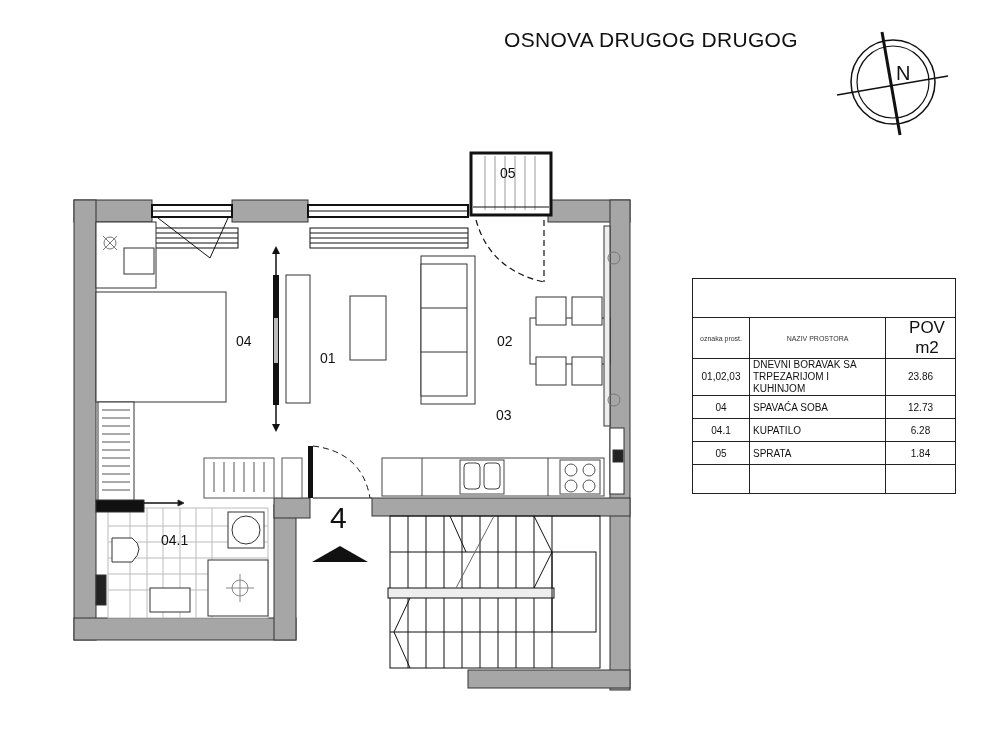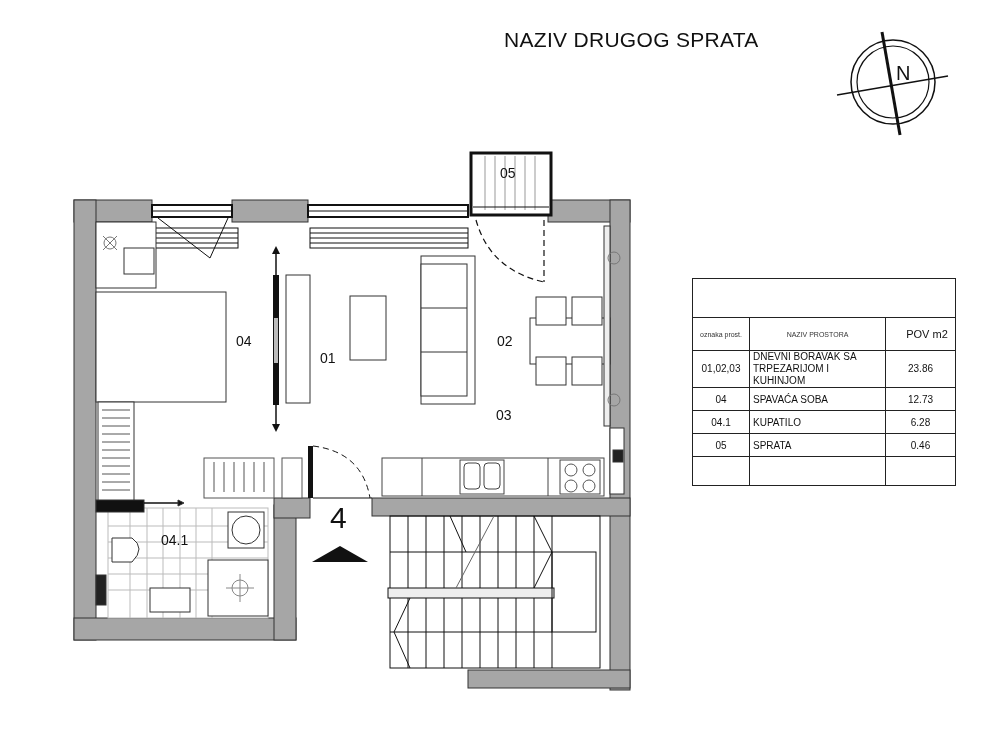--- a/index.html
+++ b/index.html
@@ -5,31 +5,31 @@
   html,body{margin:0;padding:0;background:#fff;}
   body{width:1000px;height:750px;position:relative;overflow:hidden;font-family:"Liberation Sans",sans-serif;color:#111;}
   .title{position:absolute;left:504px;top:28px;font-size:21px;letter-spacing:0.3px;color:#111;}
   svg.plan{position:absolute;left:0;top:0;}
   .tbl{position:absolute;left:692px;top:278px;width:264px;border-collapse:collapse;font-size:10px;}
   .tbl td{border:1px solid #222;padding:0 3px;height:22px;vertical-align:middle;}
   .tbl .c1{width:50px;text-align:center;margin-left:40px;}
   .tbl .c3{width:50px;text-align:center;}
   .tbl .hdr td{height:32px;}
   .tbl .small{font-size:7px;color:#333;}
-  .tbl .pov{font-size:11px;padding-left:16px;}
+  .tbl .pov{font-size:17px;padding-left:16px;}
   .tbl .grey{color:#888;font-size:9px;}
   .tbl .tall td{height:28px;line-height:12px;}
   .tbl .empty td{height:38px;}
   .tbl .blank td{height:28px;}
   .lbl{position:absolute;font-size:14px;color:#111;}
 </style>
 </head>
 <body>
 
-<div class="title">NAZIV DRUGOG SPRATA</div>
+<div class="title">OSNOVA DRUGOG DRUGOG</div>
 
 <svg class="plan" width="1000" height="750" viewBox="0 0 1000 750">
 
   <g stroke="#111" fill="none">
     <circle cx="893" cy="82" r="42" stroke-width="1.5"></circle>
     <circle cx="893" cy="82" r="36" stroke-width="1.2"></circle>
     <line x1="882" y1="32" x2="900" y2="135" stroke-width="3"></line>
     <line x1="837" y1="95" x2="948" y2="76" stroke-width="1.3"></line>
     <text x="896" y="80" font-size="20" fill="#111" stroke="none" font-family="Liberation Sans, sans-serif">N</text>
   </g>
@@ -259,21 +259,21 @@
     <td class="c3">12.73</td>
   </tr>
   <tr>
     <td class="c1">04.1</td>
     <td>KUPATILO</td>
     <td class="c3">6.28</td>
   </tr>
   <tr>
     <td class="c1">05</td>
     <td>SPRATA</td>
-    <td class="c3">0.46</td>
+    <td class="c3">1.84</td>
   </tr>
   <tr class="blank">
         <td class="c1"></td>
         <td></td>
         <td class="c3"></td>
       </tr>
 </tbody>
   </table>
 
 </body></html>

